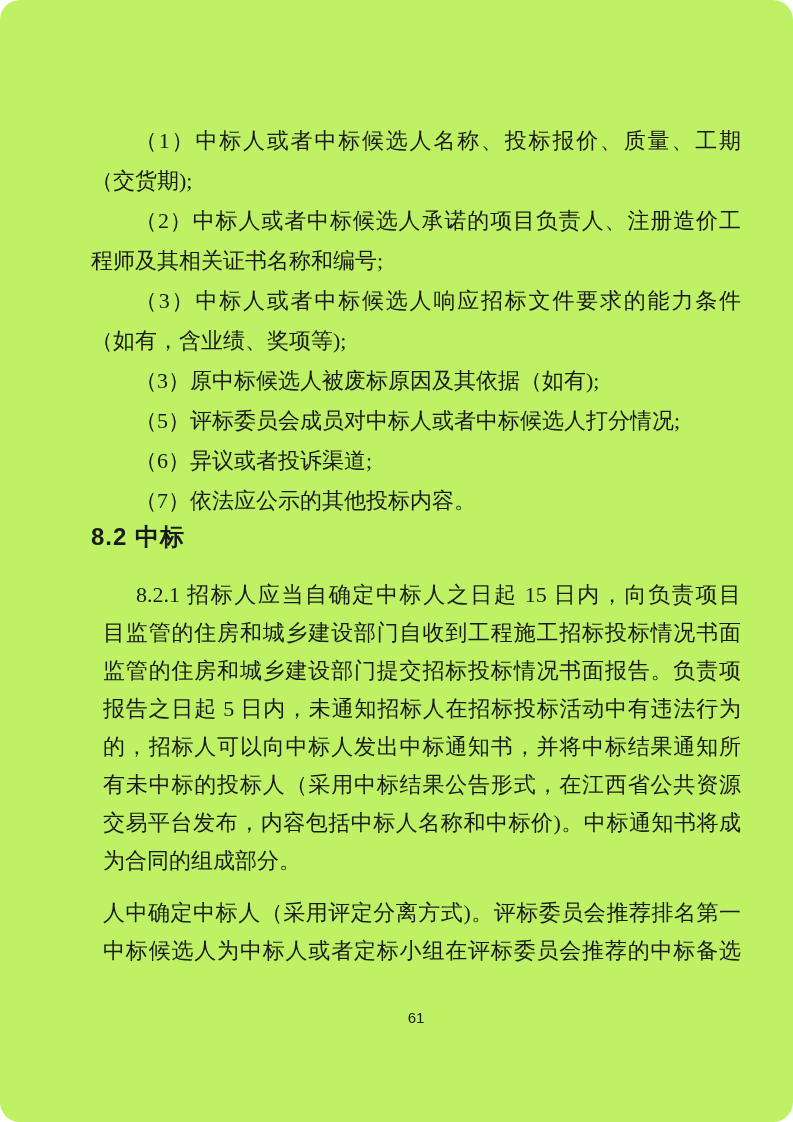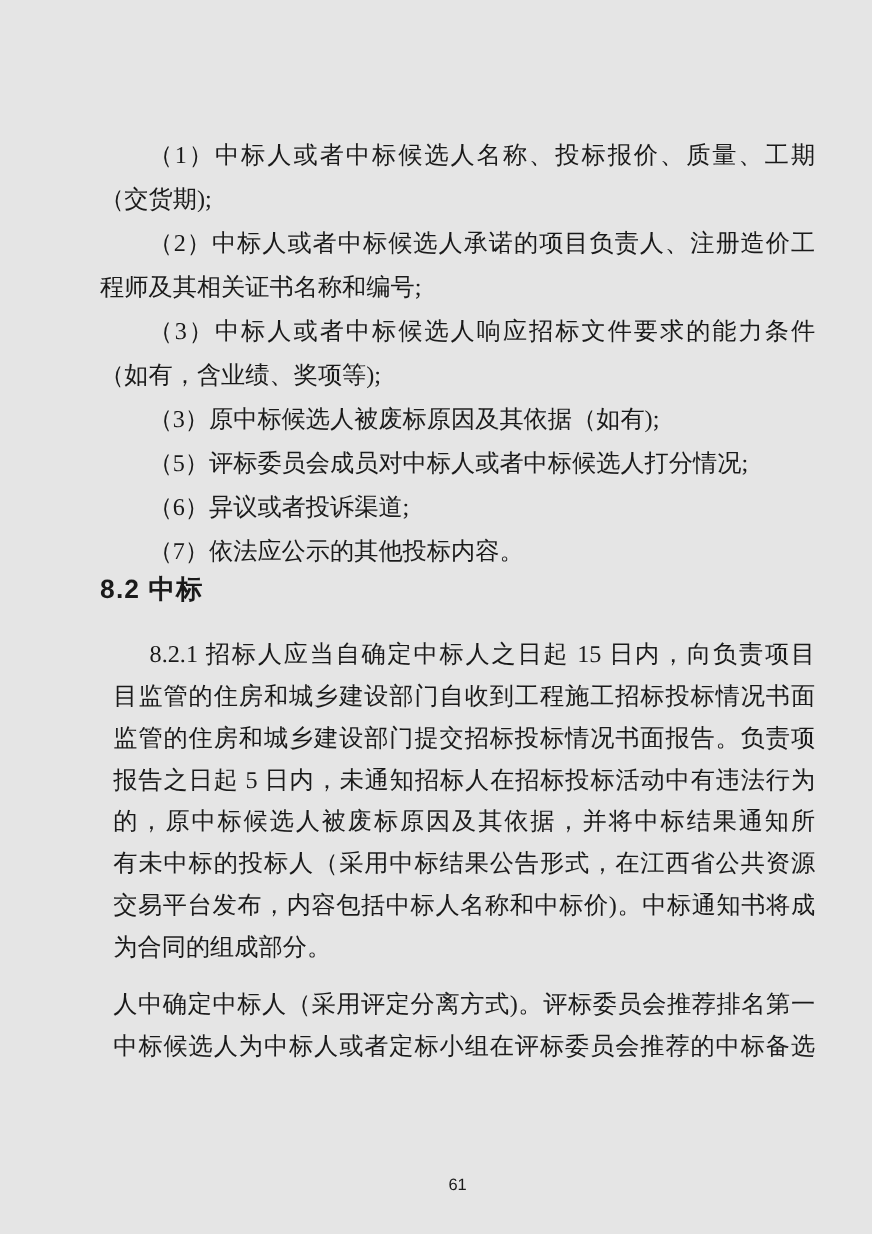--- a/index.html
+++ b/index.html
@@ -34,34 +34,34 @@
     font-weight: bold;
     font-size: 24px;
     line-height: 40px;
     margin-top: -4px;
     margin-bottom: 19px;
     letter-spacing: 1px;
   }
   .block-para.gap-before { margin-top: 14px; }
   .page-number {
     position: absolute;
-    top: 1068px;
+    top: 1008px;
     left: 91px;
     width: 650px;
     text-align: center;
     font-family: "Liberation Sans", "DejaVu Sans", sans-serif;
     font-size: 15px;
     line-height: 20px;
     color: #1a1a1a;
   }
 </style>
 </head>
 <body>
 
-<div class="page" style="background: #e5e5e5; color: rgb(26, 26, 26);">
+<div class="page" style="background: #bef264; color: rgb(26, 26, 26); border-radius: 20px;">
   <div class="content" id="doc-body">
       <div class="block-list">
         <div class="line indent fill">（1）中标人或者中标候选人名称、投标报价、质量、工期</div>
         <div class="line">（交货期);</div>
       </div>
       <div class="block-list">
         <div class="line indent fill">（2）中标人或者中标候选人承诺的项目负责人、注册造价工</div>
         <div class="line">程师及其相关证书名称和编号;</div>
       </div>
       <div class="block-list">
@@ -79,21 +79,21 @@
       </div>
       <div class="block-list">
         <div class="line indent">（7）依法应公示的其他投标内容。</div>
       </div>
       <div class="heading">8.2 中标</div>
       <div class="block-para">
         <div class="line indent fill">8.2.1 招标人应当自确定中标人之日起 15 日内，向负责项目</div>
         <div class="line fill">目监管的住房和城乡建设部门自收到工程施工招标投标情况书面</div>
         <div class="line fill">监管的住房和城乡建设部门提交招标投标情况书面报告。负责项</div>
         <div class="line fill">报告之日起 5 日内，未通知招标人在招标投标活动中有违法行为</div>
-        <div class="line fill">的，原中标候选人被废标原因及其依据，并将中标结果通知所</div>
+        <div class="line fill">的，招标人可以向中标人发出中标通知书，并将中标结果通知所</div>
         <div class="line fill">有未中标的投标人（采用中标结果公告形式，在江西省公共资源</div>
         <div class="line fill">交易平台发布，内容包括中标人名称和中标价)。中标通知书将成</div>
         <div class="line">为合同的组成部分。</div>
       </div>
       <div class="block-para gap-before">
         <div class="line fill">人中确定中标人（采用评定分离方式)。评标委员会推荐排名第一</div>
         <div class="line fill">中标候选人为中标人或者定标小组在评标委员会推荐的中标备选</div>
       </div>
     </div>
   <div class="page-number">61</div>

